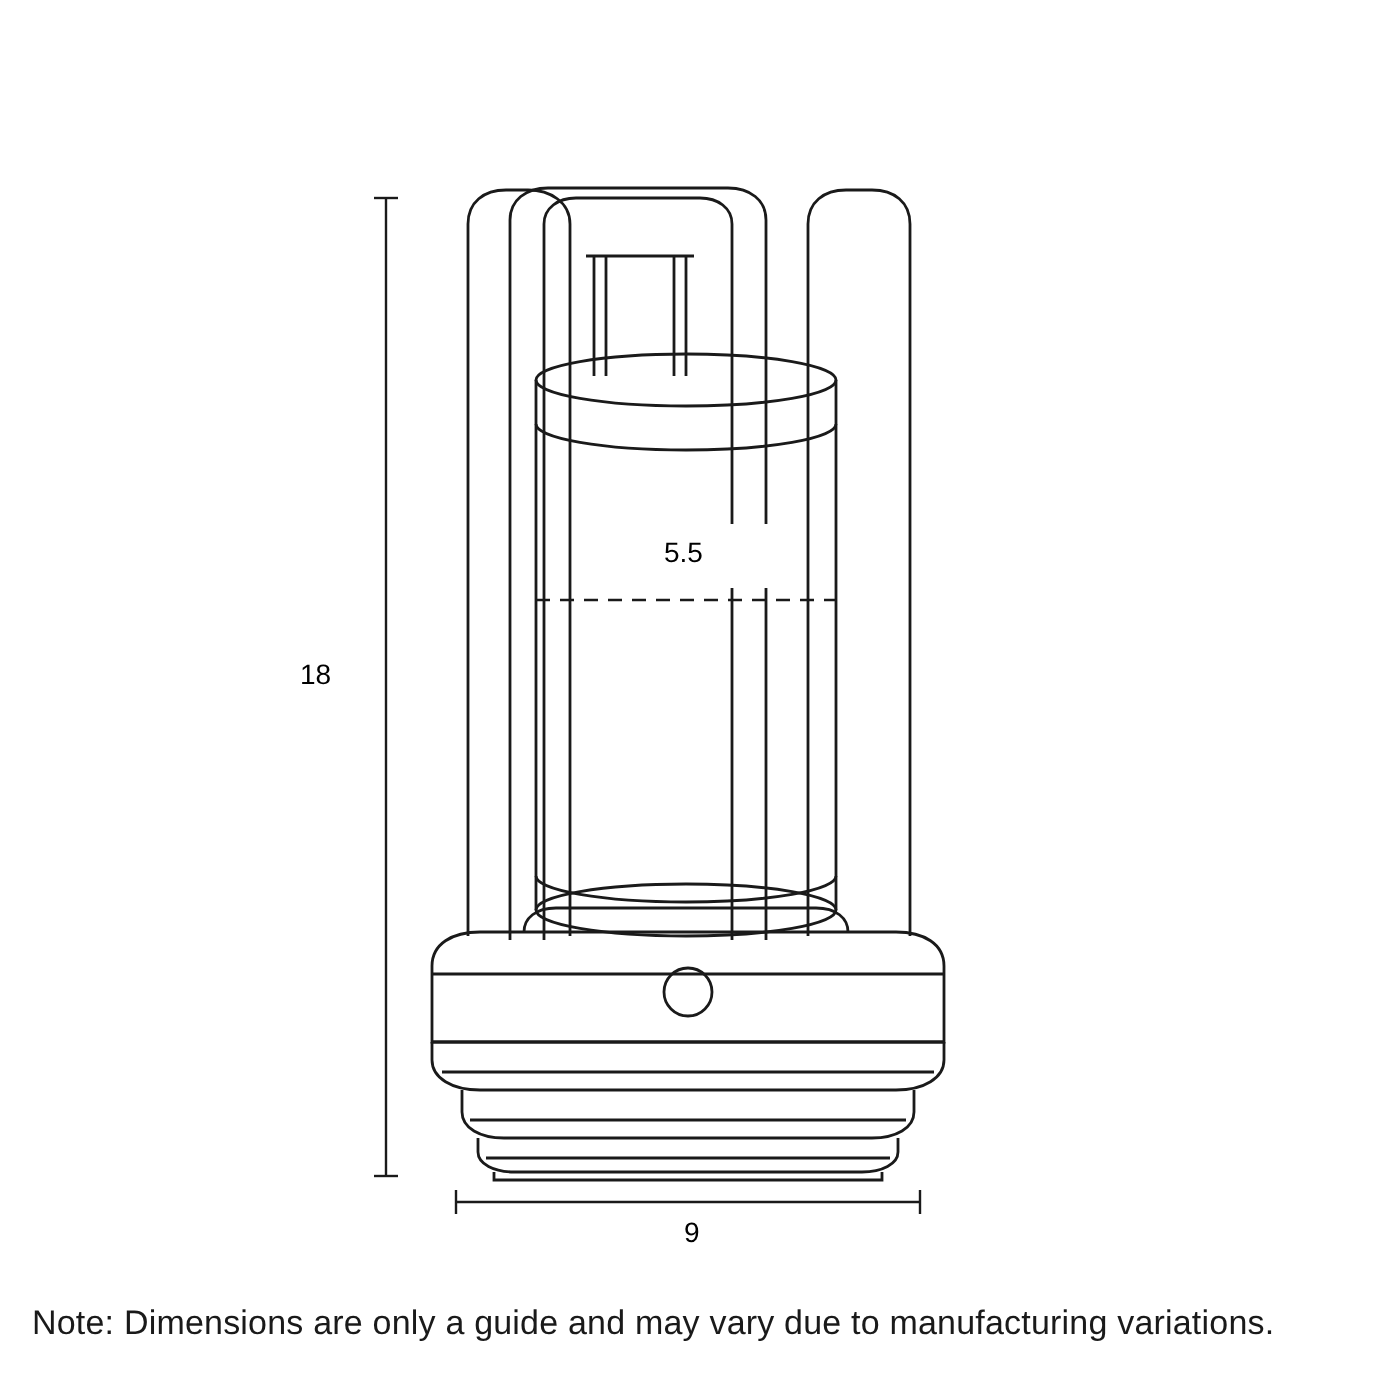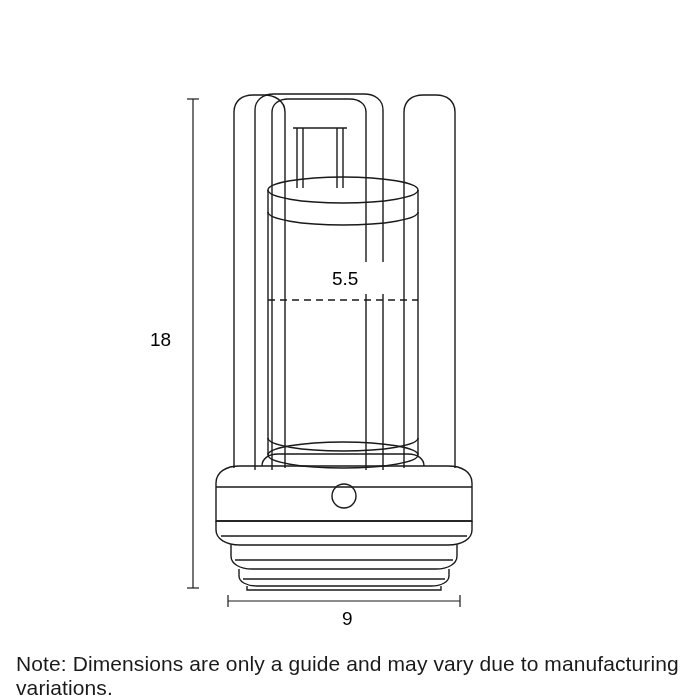--- a/index.html
+++ b/index.html
@@ -18,21 +18,21 @@
   #drawing {
     position: absolute;
     left: 0;
     top: 0;
     width: 700px;
     height: 700px;
   }
   .dim-label {
     position: absolute;
     font-family: "Liberation Sans", sans-serif;
-    font-size: 19px;
+    font-size: 14px;
     color: #000000;
     white-space: nowrap;
   }
   #height-label {
     left: 150px;
     top: 313px;
     margin-top: 16px;
   }
   #width-label {
     left: 342px;
@@ -40,21 +40,21 @@
   }
   #diameter-label {
     left: 332px;
     top: 268px;
   }
   #note {
     position: absolute;
     left: 16px;
     top: 652px;
     font-family: "Liberation Sans", sans-serif;
-    font-size: 21px;
+    font-size: 17px;
     color: #1a1a1a;
     letter-spacing: 0.1px;
   }
 </style>
 </head>
 <body>
 
 <div id="page">
 
   <svg id="drawing" viewBox="0 0 700 700">

